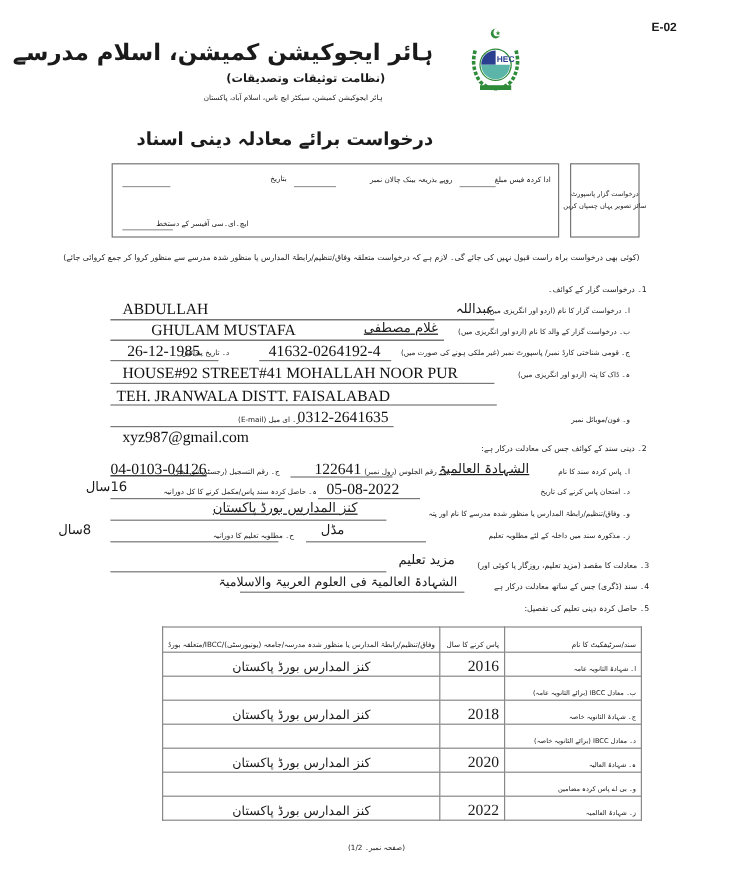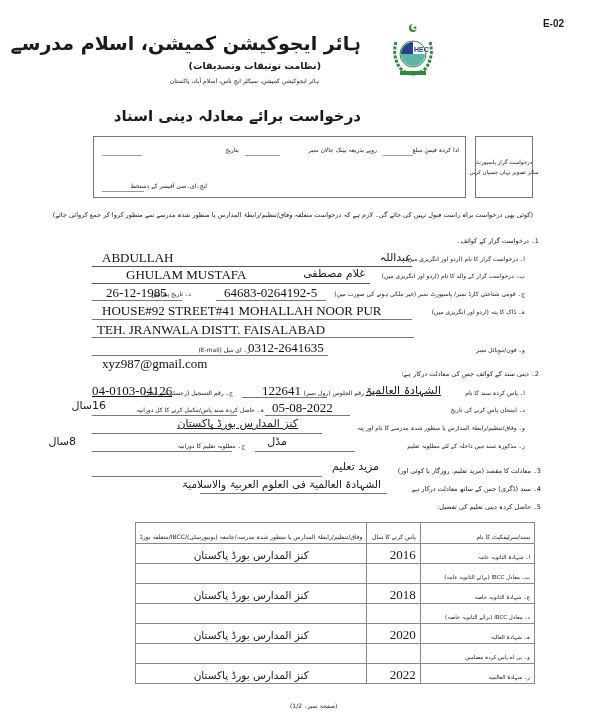--- a/index.html
+++ b/index.html
@@ -91,26 +91,26 @@
 <div class="abs ur notice" style="right:76px; top:211px;">(کوئی بھی درخواست براہ راست قبول نہیں کی جائے گی۔ لازم ہے کہ درخواست متعلقہ وفاق/تنظیم/رابطۃ المدارس یا منظور شدہ مدرسے سے منظور کروا کر جمع کروائی جائے)</div>
 
 <div class="abs ur small" style="right:70px; top:237px;">1۔ درخواست گزار کے کوائف۔</div>
 
 <span class="abs ur tiny" style="right:84px; top:255px;">ا۔ درخواست گزار کا نام (اردو اور انگریزی میں)</span>
 <span class="abs val-ar" style="right:197px; top:251px;">عبداللہ</span>
 <span class="abs en val-en" style="left:102px; top:250px;">ABDULLAH</span>
 <div class="line dark" style="left:92px; top:266px; width:320px;"></div>
 
 <span class="abs ur tiny" style="right:84px; top:272px;">ب۔ درخواست گزار کے والد کا نام (اردو اور انگریزی میں)</span>
-<span class="abs val-ar" style="right:244px; top:267px; ">غلام مصطفی</span>
+<span class="abs val-ar" style="right:244px; top:267px; text-decoration:underline;">غلام مصطفی</span>
 <span class="abs en val-en" style="left:100px; top:267px;margin-left:26px;">GHULAM MUSTAFA</span>
 <div class="line dark" style="left:92px; top:283px; width:278px;"></div>
 
 <span class="abs ur tiny" style="right:84px; top:290px;">ج۔ قومی شناختی کارڈ نمبر/ پاسپورٹ نمبر (غیر ملکی ہونے کی صورت میں)</span>
-<span class="abs en val-en" style="left:224px; top:285px;">64683-0264192-5</span>
+<span class="abs en val-en" style="left:224px; top:285px;">41632-0264192-4</span>
 <div class="line" style="left:216px; top:300px; width:110px;"></div>
 <span class="abs ur tiny" style="right:418px; top:290px;">د۔ تاریخ پیدائش</span>
 <span class="abs en val-en" style="left:106px; top:285px;text-align:center;">26-12-1985</span>
 <div class="line" style="left:92px; top:300px; width:90px;"></div>
 
 <span class="abs ur tiny" style="right:84px; top:308px;">ہ۔ ڈاک کا پتہ (اردو اور انگریزی میں)</span>
 <span class="abs en val-en" style="left:102px; top:303px;">HOUSE#92 STREET#41 MOHALLAH NOOR PUR</span>
 <div class="line" style="left:92px; top:319px; width:320px;"></div>
 <span class="abs en val-en" style="left:97px; top:322px;">TEH. JRANWALA DISTT. FAISALABAD</span>
 <div class="line" style="left:92px; top:337px; width:322px;"></div>

